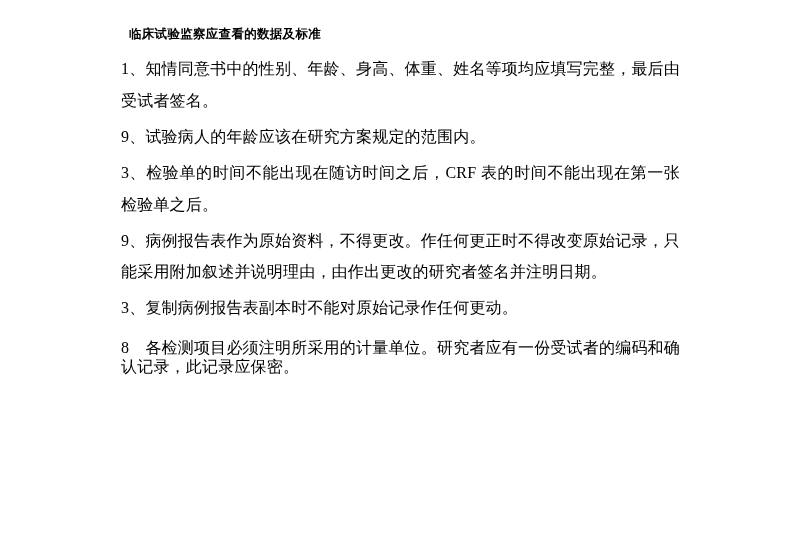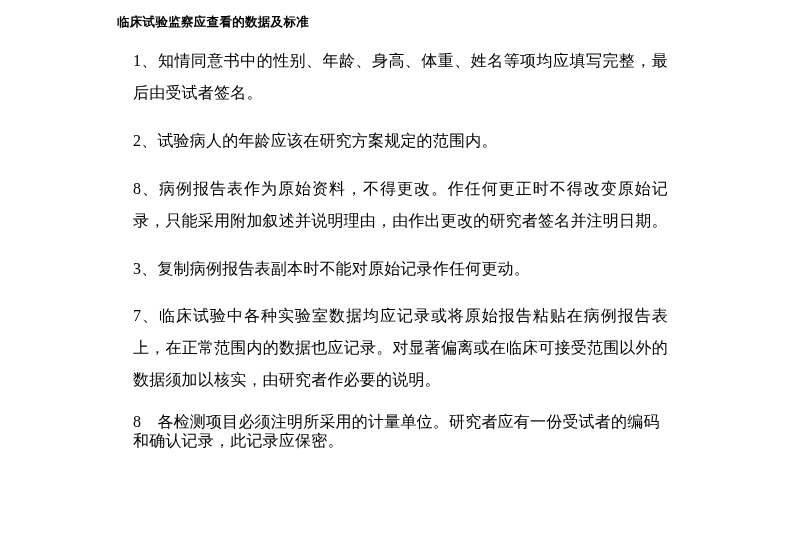--- a/index.html
+++ b/index.html
@@ -17,50 +17,50 @@
   .page {
     box-sizing: border-box;
     width: 800px;
     height: 547px;
     padding: 15px 116px 0 117px;
   }
   .doc-title {
     font-size: 12.5px;
     font-weight: bold;
     line-height: 14px;
-    margin: 0;
+    margin: 12px;
     letter-spacing: 0.3px;
   }
   .para {
     font-size: 16px;
     line-height: 31.9px;
     text-align: justify;
     text-justify: inter-character;
     letter-spacing: 0.2px;
-    margin: 16px;
+    margin: 4px;
     word-break: break-all;
   }
   .para.tight {
     line-height: 19px;
     margin-top: 14px;
     text-align: left;
   }
 </style>
 </head>
 <body>
 
 <div class="page">
   <h1 class="doc-title">临床试验监察应查看的数据及标准</h1>
 
   <p class="para">1、知情同意书中的性别、年龄、身高、体重、姓名等项均应填写完整，最后由受试者签名。</p>
 
-  <p class="para">2、试验病人的年龄应该在研究方案规定的范围内。</p>
+  <p class="para">9、试验病人的年龄应该在研究方案规定的范围内。</p>
+
+  <p class="para">3、检验单的时间不能出现在随访时间之后，CRF 表的时间不能出现在第一张检验单之后。</p>
 
 
-
-  <p class="para">8、病例报告表作为原始资料，不得更改。作任何更正时不得改变原始记录，只能采用附加叙述并说明理由，由作出更改的研究者签名并注明日期。</p>
+  <p class="para">9、病例报告表作为原始资料，不得更改。作任何更正时不得改变原始记录，只能采用附加叙述并说明理由，由作出更改的研究者签名并注明日期。</p>
 
   <p class="para">3、复制病例报告表副本时不能对原始记录作任何更动。</p>
 
-  <p class="para">7、临床试验中各种实验室数据均应记录或将原始报告粘贴在病例报告表上，在正常范围内的数据也应记录。对显著偏离或在临床可接受范围以外的数据须加以核实，由研究者作必要的说明。</p>
 
   <p class="para tight">8　各检测项目必须注明所采用的计量单位。研究者应有一份受试者的编码和确认记录，此记录应保密。</p>
 </div>
 
 </body></html>

